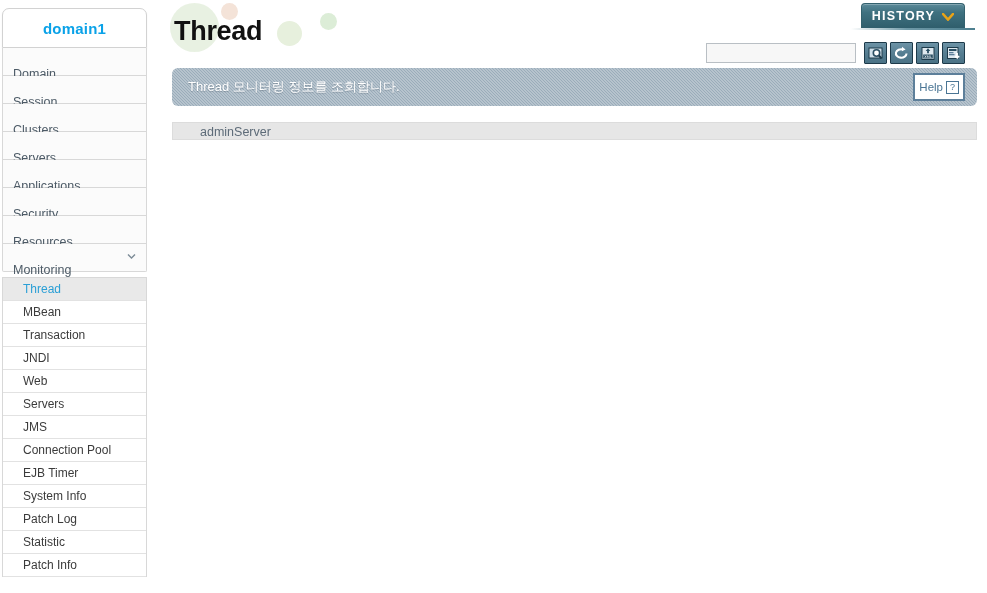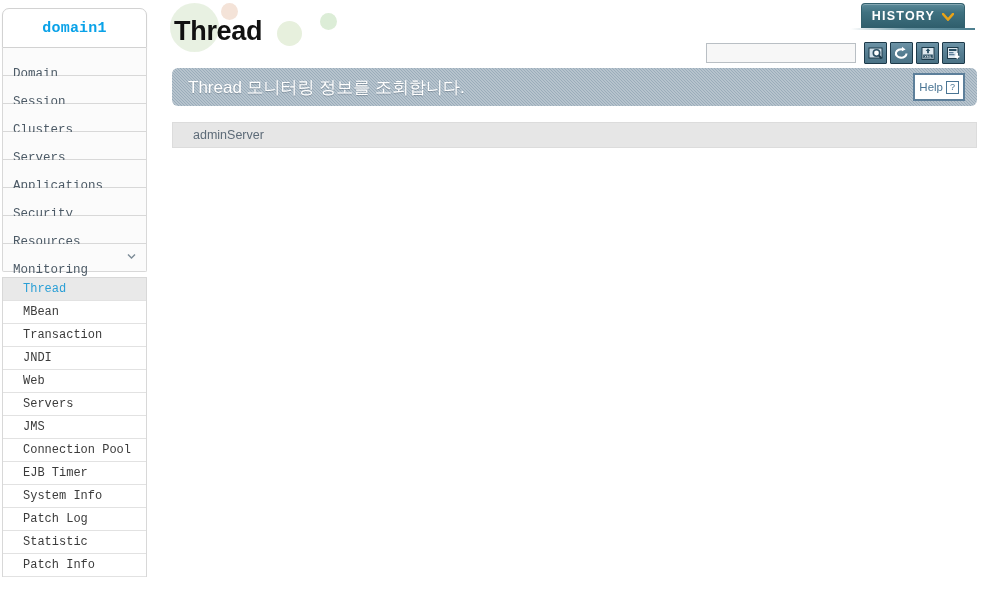--- a/index.html
+++ b/index.html
@@ -16,21 +16,20 @@
   }
 
   
   #sidebar {
     position: absolute;
     left: 2px;
     top: 8px;
     width: 145px;
     height: 418px;
     box-sizing: border-box;
-    font-family: Liberation Mono, monospace;
   }
   .domain-header {
     height: 38px;
     background: #ffffff;
     border: 1px solid #d2d2d2;
     border-radius: 7px 7px 0 0;
     display: flex;
     align-items: center;
     justify-content: center;
     box-shadow: 0 1px 2px rgba(0,0,0,0.06);
@@ -226,21 +225,21 @@
     background-color: #9aacba;
     background-image:
       linear-gradient(45deg, rgba(255,255,255,0.28) 25%, transparent 25%, transparent 50%, rgba(255,255,255,0.28) 50%, rgba(255,255,255,0.28) 75%, transparent 75%, transparent);
     background-size: 3px 3px;
     display: flex;
     align-items: center;
     box-sizing: border-box;
   }
   #info-text {
     color: #ffffff;
-    font-size: 17px;
+    font-size: 13px;
     margin-left: 16px;
     text-shadow: 0 1px 1px rgba(70,85,100,0.4);
   }
   #help-btn {
     position: absolute;
     right: 12px;
     top: 50%;
     transform: translateY(-50%);
     height: 19px;
     background: #ffffff;
@@ -269,25 +268,25 @@
   
   #server-list {
     position: absolute;
     left: 12px;
     top: 122px;
     width: 805px;
     border: 1px solid #dcdcdc;
     box-sizing: border-box;
   }
   .server-row {
-    height: 24px;
+    height: 16px;
     background: #e6e6e6;
     display: flex;
-    align-items: center;
-    padding-left: 20px;
+    align-items: flex-end;
+    padding-left: 27px;
     box-sizing: border-box;
     border-bottom: 1px solid #ffffff;
   }
   .server-row:last-child { border-bottom: none; }
   .server-row .server-name {
     font-size: 12.5px;
     color: #5d6b78;
   }
 </style>
 </head>

